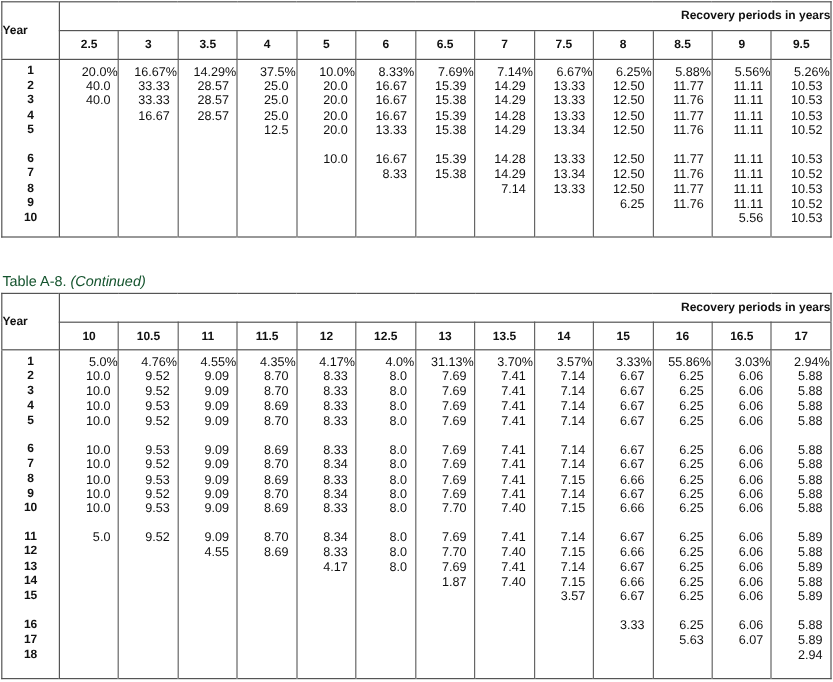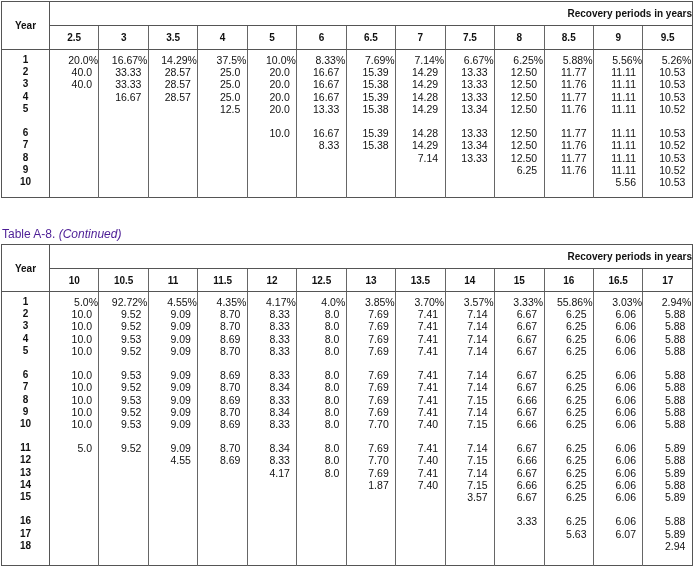--- a/index.html
+++ b/index.html
@@ -4,42 +4,42 @@
 <style>
   html, body { margin: 0; padding: 0; background: #ffffff; }
   body { width: 694px; height: 568px; position: relative; overflow: hidden;
          font-family: "Liberation Sans", sans-serif; color: #111; }
   table.dep { position: absolute; left: 1px; border-collapse: collapse; table-layout: fixed;
               width: 692px; font-size: 10.5px; }
   table.dep td, table.dep th { padding: 0; }
   table.dep th { font-weight: bold; font-size: 10px; }
   .outer { border: 1.5px solid #555; }
   col.yc { width: 48px; }
-  th.yearh { border-right: 1.5px solid #555; border-bottom: 1.5px solid #555; vertical-align: middle; text-align: center; }
+  th.yearh { border-right: 1.5px solid #555; border-bottom: 1.5px solid #555; vertical-align: middle; text-align: left; }
   th.grp { text-align: right; border-bottom: 1.5px solid #555; }
   th.colh { border-right: 1px solid #666; border-bottom: 1.5px solid #555; }
   th.colh:last-child { border-right: none; }
   td.yearcell { border-right: 1.5px solid #555; vertical-align: top; text-align: center; font-weight: bold; font-size: 10px; }
   td.valcell { border-right: 1px solid #666; vertical-align: top; }
   td.valcell:last-child { border-right: none; }
   .line { height: 12.2px; line-height: 12.2px; white-space: nowrap; }
   .gap { height: 12.2px; }
   .v { display: inline-block; width: 36px; text-align: right; }
   .v.pct { width: 42px; }
   .valwrap { padding-left: 6px; padding-top: 4px; }
   .yrwrap { padding-top: 4px; }
   #t1 { top: 1px; }
   #t1 tr.r1 { height: 24px; }
   #t1 tr.r2 { height: 24px; }
   #t1 tr.rb { height: 148px; }
   #t2 { top: 244px; }
   #t2 tr.r1 { height: 24px; }
   #t2 tr.r2 { height: 23px; }
   #t2 tr.rb { height: 274px; }
-  .caption { position: absolute; left: 2px; top: 227px; font-size: 12px; color: #4c1d95; }
+  .caption { position: absolute; left: 2px; top: 227px; font-size: 12px; color: #14532d; }
   .caption i { font-style: italic; }
 </style>
 </head>
 <body>
 
 <table class="dep outer" id="t1">
   <colgroup>
       <col class="yc">
     </colgroup>
   <tbody id="t1body">
@@ -349,21 +349,21 @@
             <div class="line"></div>
             <div class="line"></div>
             <div class="gap"></div>
             <div class="line"></div>
             <div class="line"></div>
             <div class="line"></div>
           </div>
         </td>
         <td class="valcell">
           <div class="valwrap">
-            <div class="line"><span class="v pct">92.72%</span></div>
+            <div class="line"><span class="v pct">4.76%</span></div>
             <div class="line"><span class="v">9.52</span></div>
             <div class="line"><span class="v">9.52</span></div>
             <div class="line"><span class="v">9.53</span></div>
             <div class="line"><span class="v">9.52</span></div>
             <div class="gap"></div>
             <div class="line"><span class="v">9.53</span></div>
             <div class="line"><span class="v">9.52</span></div>
             <div class="line"><span class="v">9.53</span></div>
             <div class="line"><span class="v">9.52</span></div>
             <div class="line"><span class="v">9.53</span></div>
@@ -474,21 +474,21 @@
             <div class="line"></div>
             <div class="line"></div>
             <div class="gap"></div>
             <div class="line"></div>
             <div class="line"></div>
             <div class="line"></div>
           </div>
         </td>
         <td class="valcell">
           <div class="valwrap">
-            <div class="line"><span class="v pct">3.85%</span></div>
+            <div class="line"><span class="v pct">31.13%</span></div>
             <div class="line"><span class="v">7.69</span></div>
             <div class="line"><span class="v">7.69</span></div>
             <div class="line"><span class="v">7.69</span></div>
             <div class="line"><span class="v">7.69</span></div>
             <div class="gap"></div>
             <div class="line"><span class="v">7.69</span></div>
             <div class="line"><span class="v">7.69</span></div>
             <div class="line"><span class="v">7.69</span></div>
             <div class="line"><span class="v">7.69</span></div>
             <div class="line"><span class="v">7.70</span></div>

